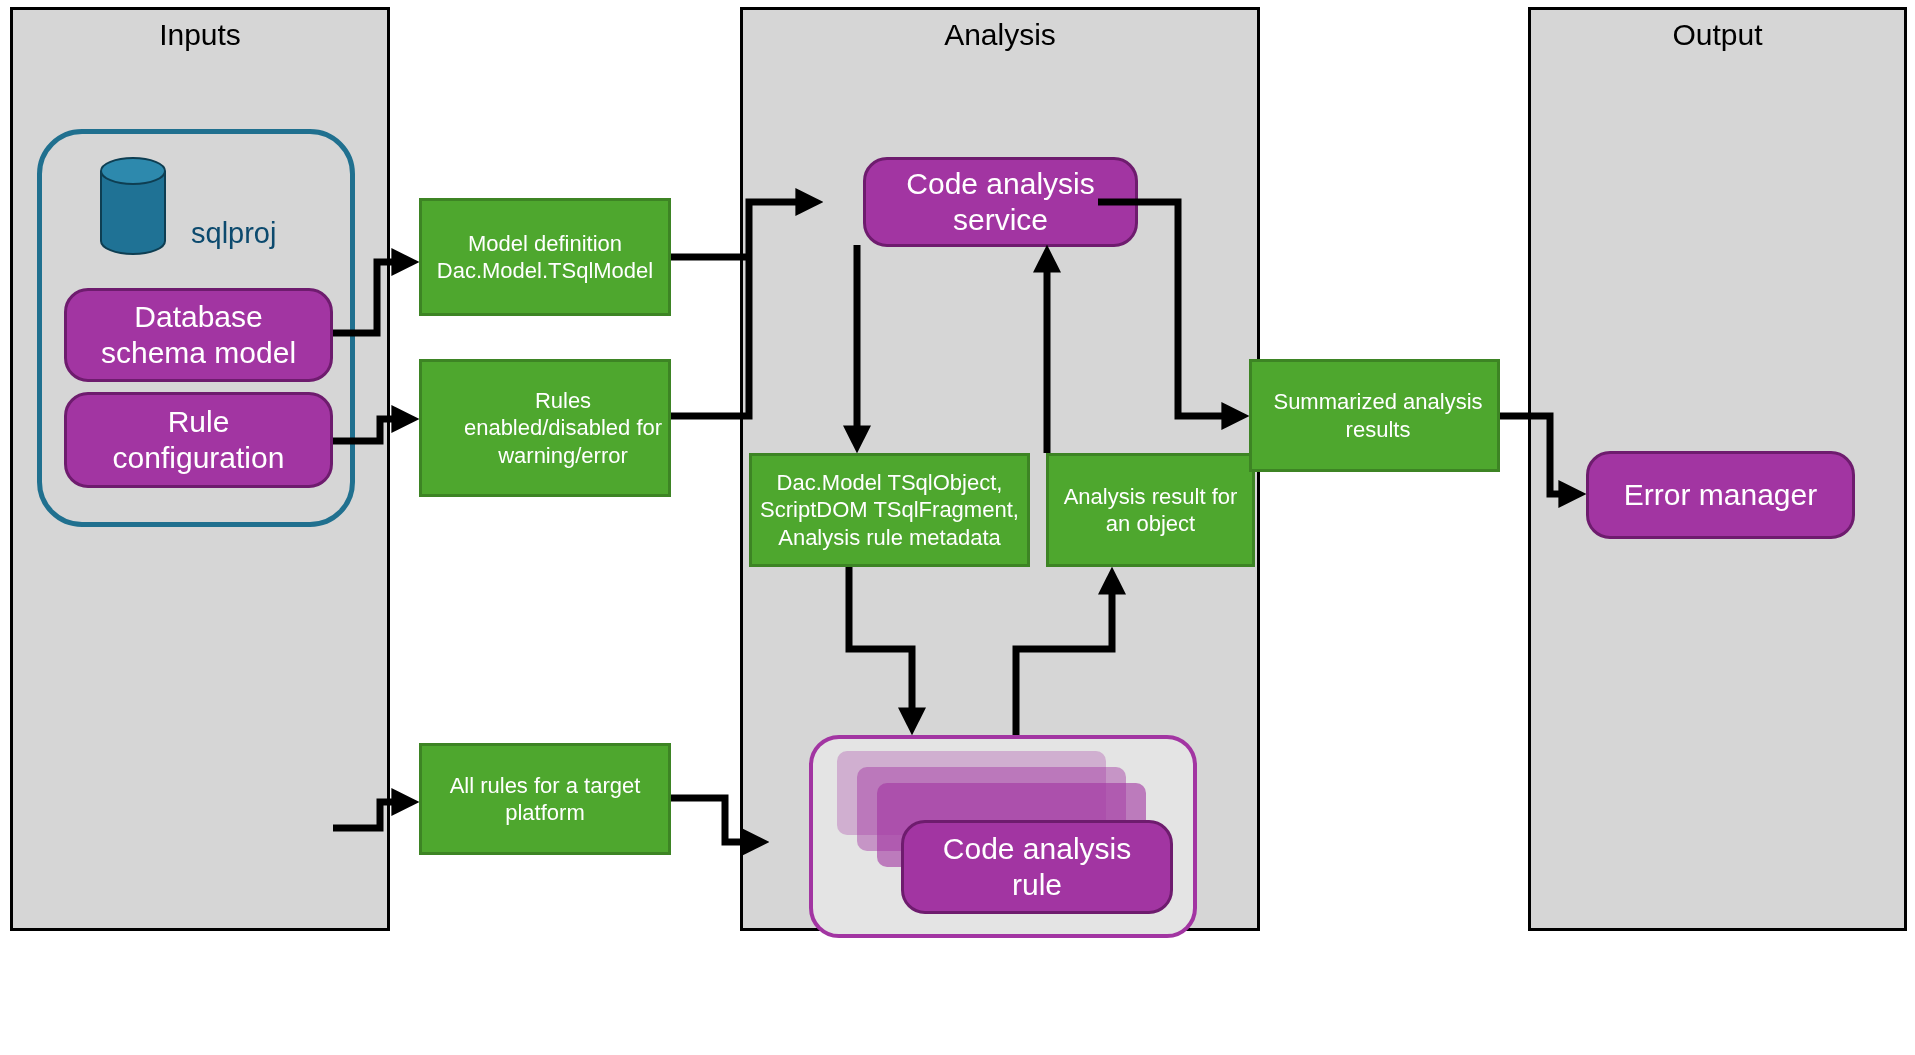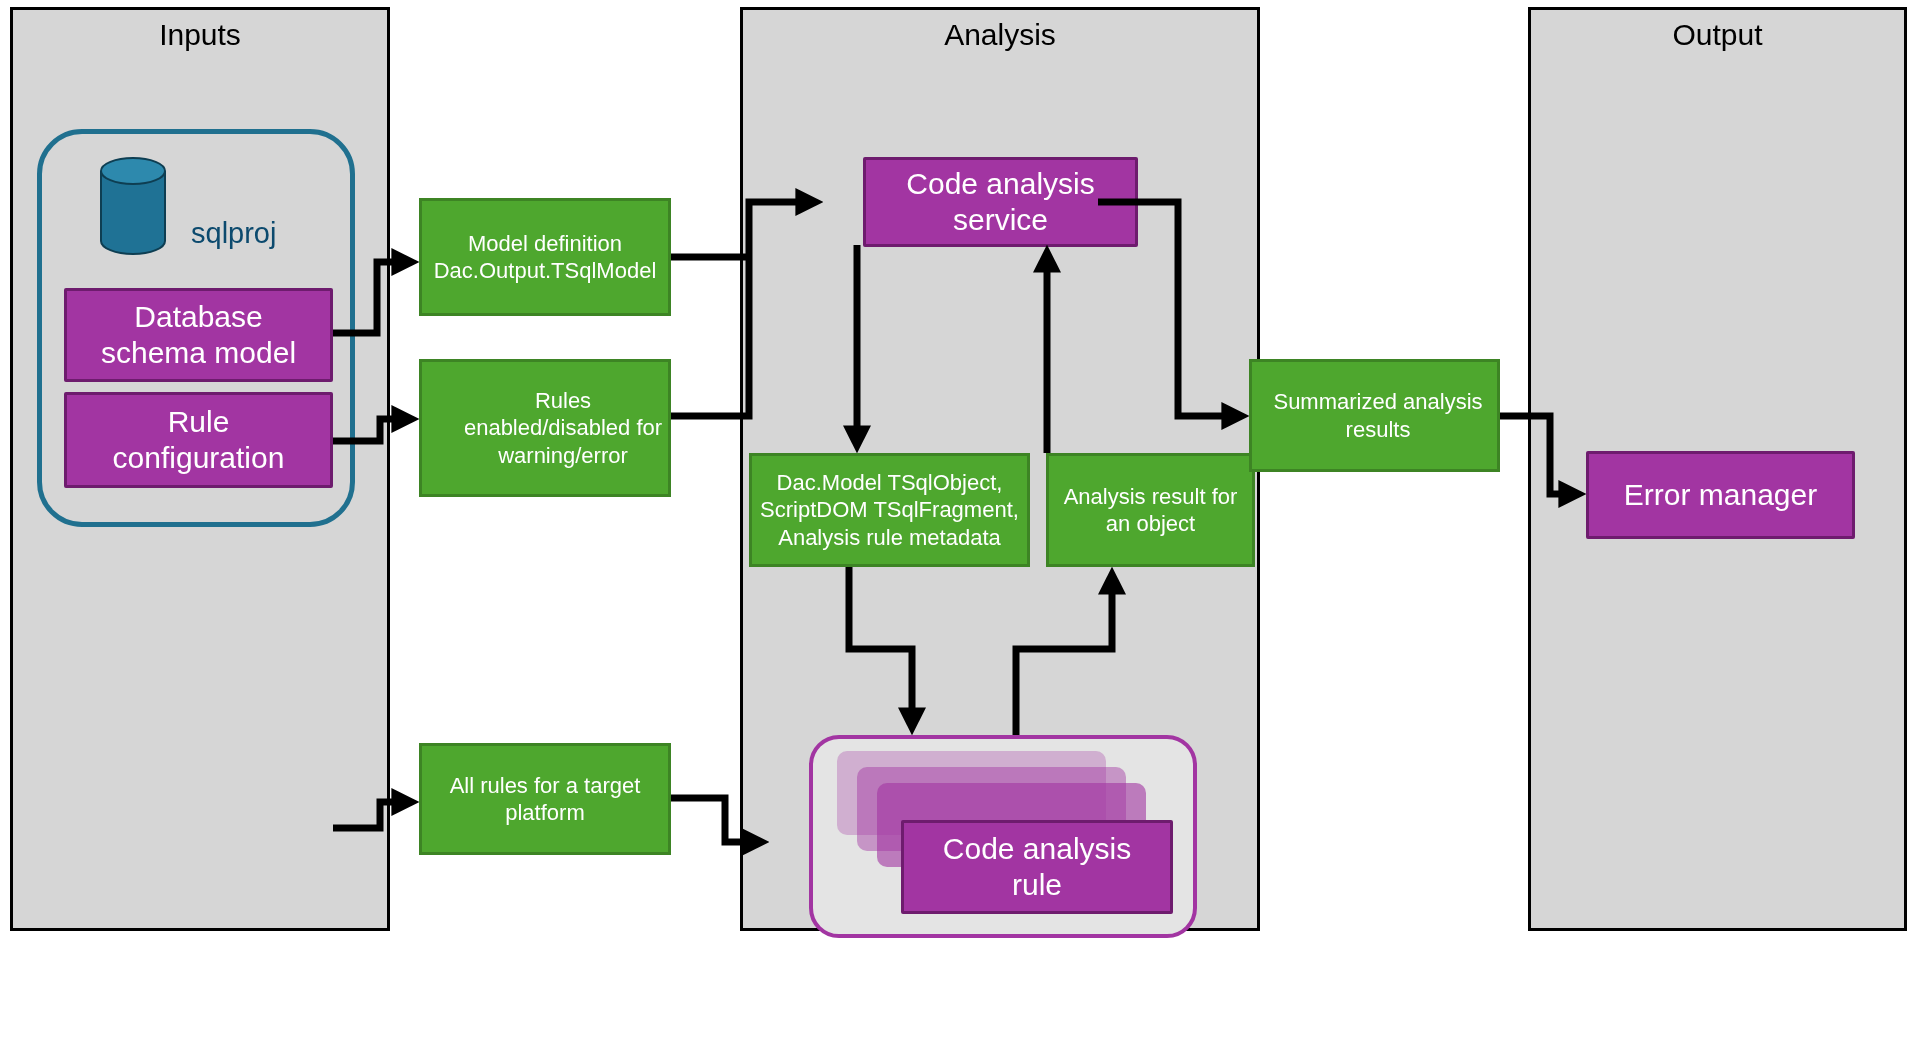--- a/index.html
+++ b/index.html
@@ -18,21 +18,21 @@
     position:absolute;top:8px;left:0;width:100%;text-align:center;
     font-size:30px;font-weight:400;color:#000;margin:0;
   }
   .sqlproj-group{
     position:absolute;left:24px;top:119px;width:318px;height:398px;
     border:5px solid #20708f;border-radius:45px;box-sizing:border-box;
   }
   .cylinder{position:absolute;left:82px;top:145px;}
   .sqlproj-label{position:absolute;left:178px;top:183px;font-size:29px;color:#0c4a6e;margin-top:24px;}
   .pnode{
-    position:absolute;background:#a235a2;border:3px solid #6e1c6e;border-radius:2px;
+    position:absolute;background:#a235a2;border:3px solid #6e1c6e;border-radius:24px;
     color:#fff;display:flex;align-items:center;justify-content:center;text-align:center;
     white-space:pre-line;font-size:30px;line-height:1.2;box-sizing:border-box;
   }
   .db-schema{left:51px;top:278px;width:269px;height:94px;}
   .rule-config{left:51px;top:382px;width:269px;height:96px;}
   .ext-manager{left:48px;top:774px;width:272px;height:90px;}
   .gnode{
     position:absolute;background:#4ea72e;border:3px solid #3d8424;
     color:#fff;display:flex;align-items:center;justify-content:center;text-align:center;
     white-space:pre-line;font-size:22px;line-height:1.25;box-sizing:border-box;
@@ -92,21 +92,21 @@
 rule</div>
     </div>
   </section>
 
   <section class="panel panel-output">
     <h2 class="panel-title">Output</h2>
     <div class="pnode error-manager">Error manager</div>
   </section>
 
   <div class="gnode model-def">Model definition
-Dac.Output.TSqlModel</div>
+Dac.Model.TSqlModel</div>
   <div class="gnode rules-enabled">Rules
 enabled/disabled for
 warning/error</div>
   <div class="gnode all-rules">All rules for a target
 platform</div>
   <div class="gnode summarized">Summarized analysis
 results</div>
 
   <svg class="arrows" width="1915" height="1055" viewBox="0 0 1915 1055">
     <defs>

